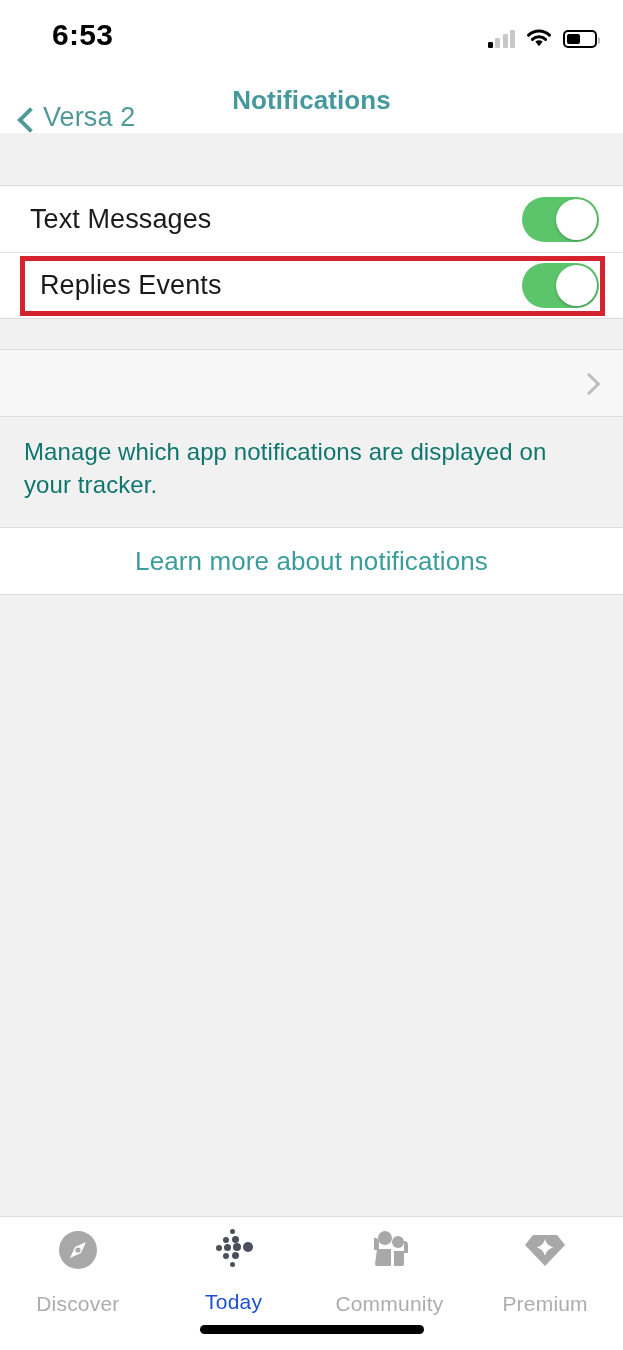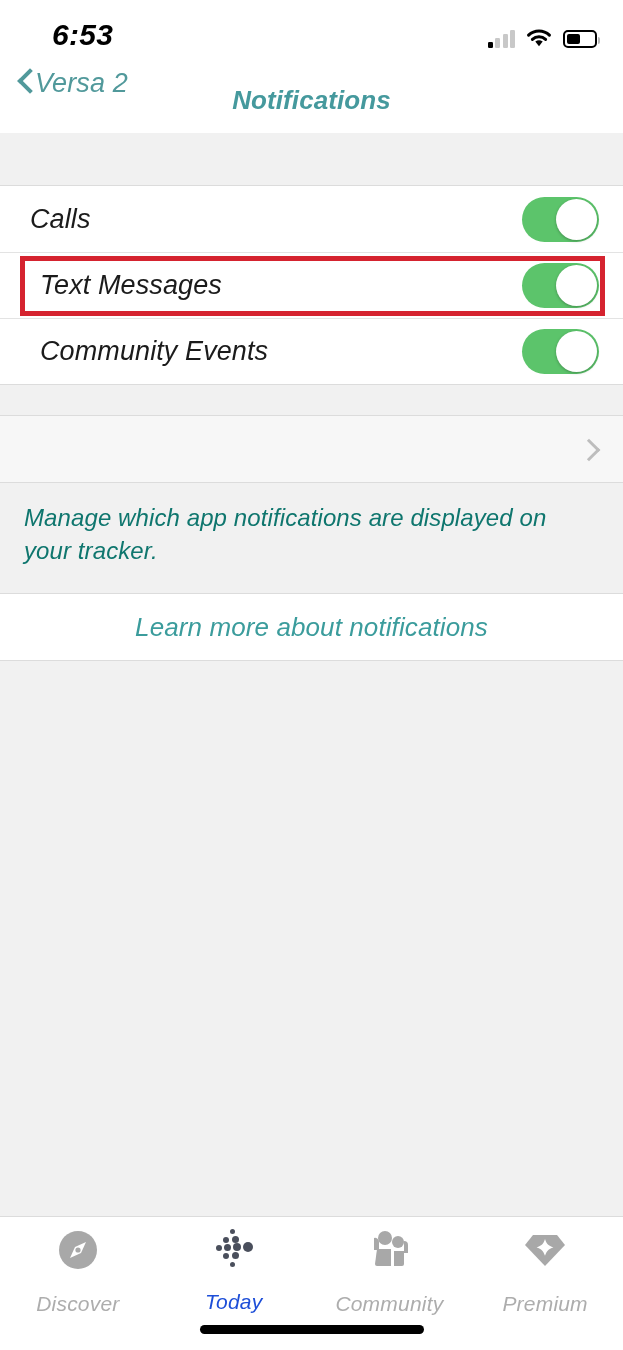--- a/index.html
+++ b/index.html
@@ -13,21 +13,20 @@
     font-family: "Liberation Sans", sans-serif;
     -webkit-font-smoothing: antialiased;
     overflow: hidden;
   }
   .phone {
     position: relative;
     width: 623px;
     height: 1350px;
     background: #f1f1f1;
     overflow: hidden;
-    font-style: italic;
   }
 
   
   .statusbar {
     position: absolute;
     top: 0; left: 0;
     width: 623px;
     height: 68px;
     background: #ffffff;
   }
@@ -96,22 +95,22 @@
     width: 623px;
     height: 65px;
     background: #ffffff;
   }
   .back-btn {
     position: absolute;
     left: 18px;
     top: 0;
     height: 65px;
     display: flex;
-    align-items: flex-start;
-    gap: 2px;
+    align-items: flex-end;
+    gap: 10px;
     cursor: pointer;
   }
   .chev-left {
     width: 15px; height: 26px;
     position: relative;
   }
   .chev-left::before {
     content:"";
     position:absolute;
     left:3px; top:4px;
@@ -366,35 +365,28 @@
     </div>
     <div class="nav-title">Notifications</div>
   </div>
 
   <div class="content">
 
     <div class="spacer top"></div>
 
     <div class="group">
       <div class="row">
-        <span class="row-label">Calls</span>
-        <span class="spacer-fill"></span>
-        <span class="toggle" style="background: rgb(92, 196, 107);">
-            <span class="knob"></span>
-          </span>
-      </div>
-      <div class="row">
         <span class="row-label">Text Messages</span>
         <span class="spacer-fill"></span>
         <span class="toggle" style="background: rgb(92, 196, 107);">
             <span class="knob"></span>
           </span>
       </div>
       <div class="row">
-        <span class="row-label">Community Events</span>
+        <span class="row-label">Replies Events</span>
         <span class="spacer-fill"></span>
         <span class="toggle" style="background: rgb(92, 196, 107);">
             <span class="knob"></span>
           </span>
       </div>
     </div>
 
     <div class="gap"></div>
 
     <div class="group">

